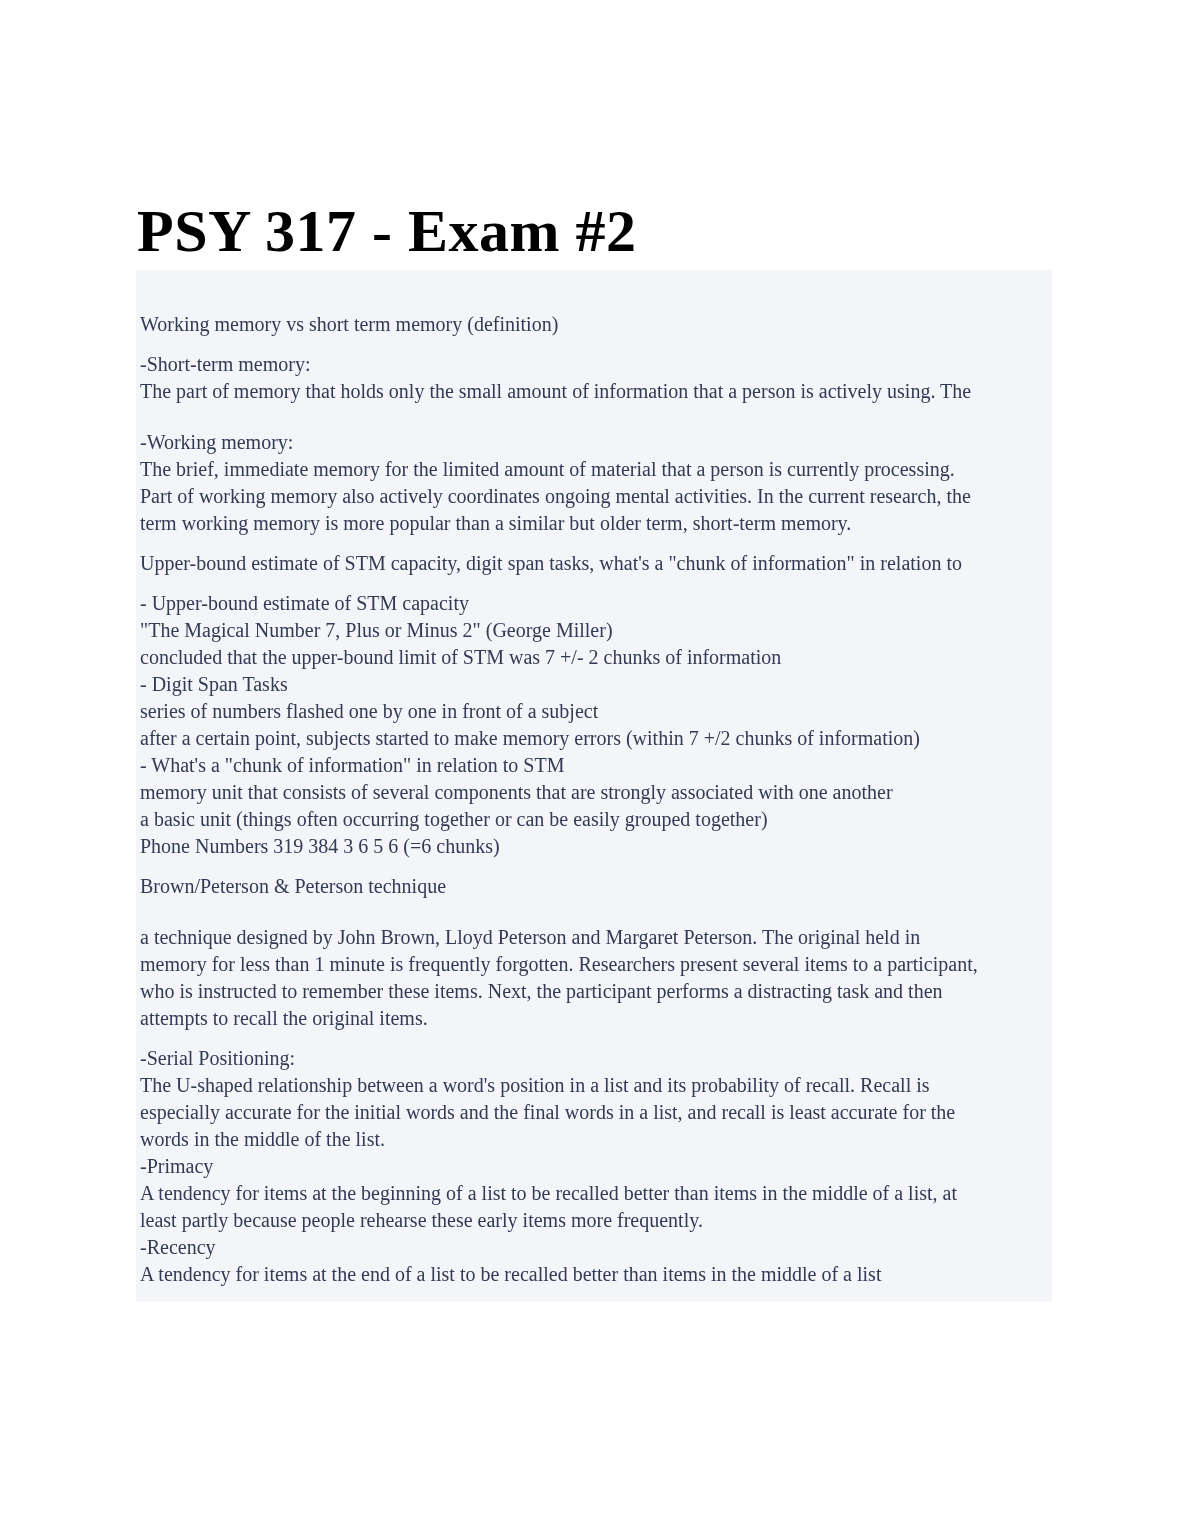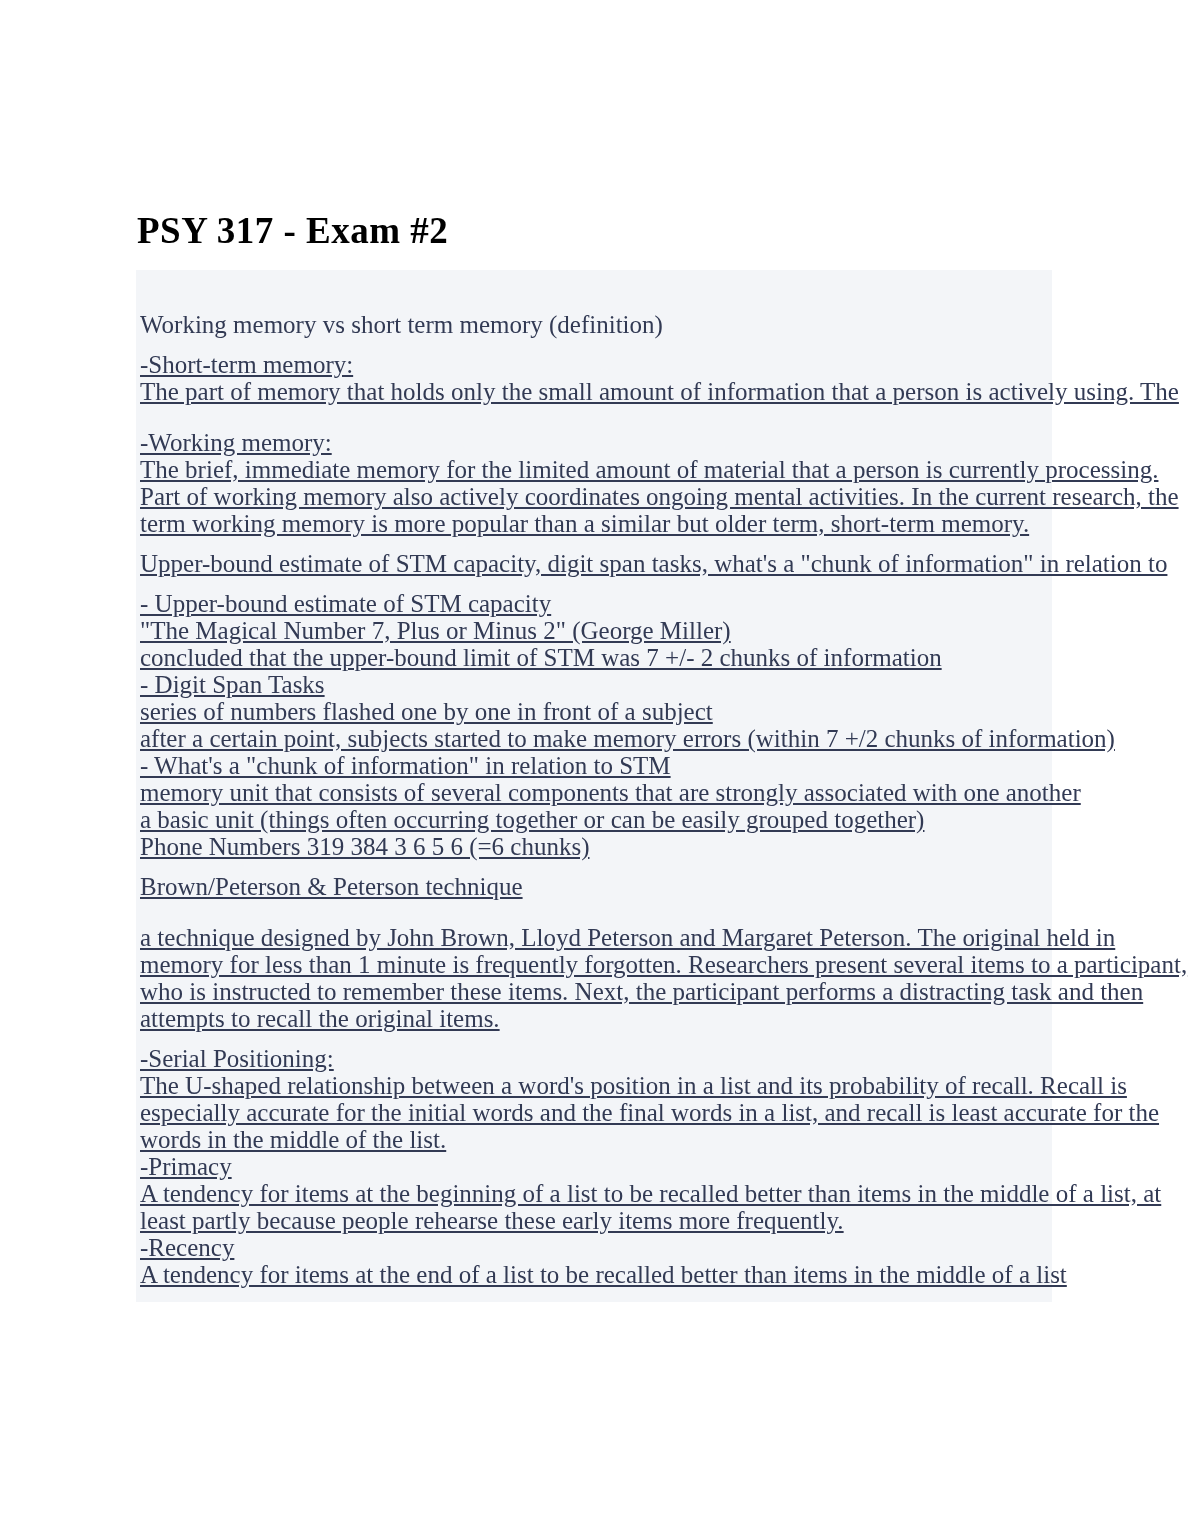--- a/index.html
+++ b/index.html
@@ -11,39 +11,39 @@
   html, body { margin: 0; padding: 0; }
   body {
     width: 1190px;
     height: 1540px;
     background: var(--page-bg);
     font-family: "Liberation Serif", "DejaVu Serif", serif;
     overflow: hidden;
   }
   .title {
     margin: 203px 0 11px 137px;
-    font-size: 37px;
+    font-size: 60px;
     line-height: 56px;
     font-weight: bold;
     color: var(--title-color);
     letter-spacing: 0.5px;
     white-space: nowrap;
   }
   .panel {
     margin: 3px 0 0 136px;
     width: 916px;
     box-sizing: border-box;
     padding: 41px 0 14px 4px;
     background: var(--panel-bg);
     color: var(--text-color);
-    font-size: 25px;
+    font-size: 20px;
     line-height: 27px;
   }
   .block { margin: 0; }
-  .block + .block { margin-top: 13px; text-decoration: underline; }
+  .block + .block { margin-top: 13px; }
   .block + .block.extra-gap { margin-top: 24px; }
   .line { white-space: nowrap; }
 </style>
 </head>
 <body>
 
 <div class="page">
 
   <h1 class="title">PSY 317 - Exam #2</h1>
 

